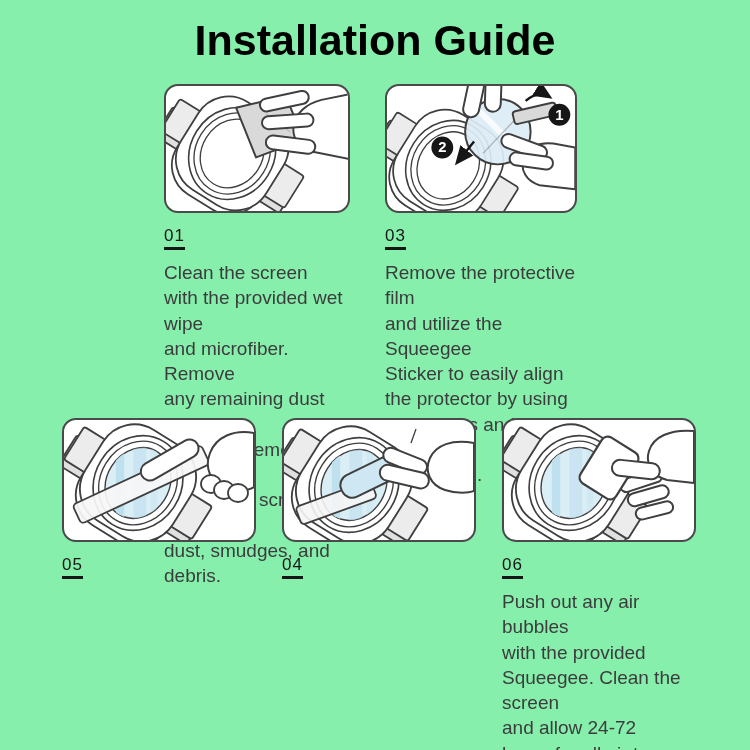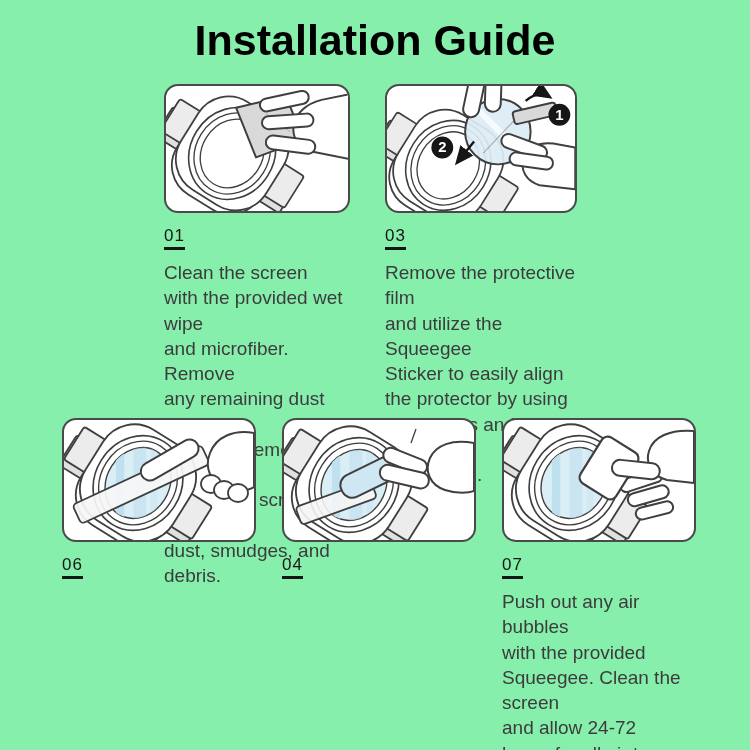--- a/index.html
+++ b/index.html
@@ -139,21 +139,21 @@
         <rect x="6" y="57" width="142" height="21" rx="4" transform="rotate(-25 77 67)" fill="#f6f6f6" fill-opacity="0.93" stroke="#3f3f3f" stroke-width="1.8"></rect>
         <g fill="#ffffff" stroke="#3f3f3f" stroke-width="2" stroke-linejoin="round">
           <path d="M190,16 C170,12 152,20 146,36 C140,51 147,66 161,71 C172,75 184,74 190,70 Z"></path>
           <ellipse cx="147" cy="67" rx="10" ry="9" stroke-width="1.8"></ellipse>
           <ellipse cx="160" cy="73" rx="10" ry="9" stroke-width="1.8"></ellipse>
           <ellipse cx="174" cy="76" rx="10" ry="9" stroke-width="1.8"></ellipse>
           <rect x="78" y="50" width="64" height="18" rx="9" transform="rotate(-30 78 59)"></rect>
         </g>
       </svg>
     </div>
-    <div><span class="step-num">06</span></div>
+    <div><span class="step-num">05</span></div>
   </section>
 
   <section class="step s4">
     <div class="figure">
       <svg viewBox="0 0 190 126" preserveAspectRatio="xMidYMid slice">
         <use href="#watch" class="blue" transform="translate(70,68) scale(0.92)"></use>
         <rect x="12" y="76" width="80" height="19" rx="4" transform="rotate(-20 52 85)" fill="#f5f5f5" fill-opacity="0.9" stroke="#3f3f3f" stroke-width="1.8"></rect>
         <rect x="58" y="58" width="64" height="24" rx="11" transform="rotate(-26 66 72)" fill="#cfe7f3" stroke="#3f3f3f" stroke-width="2"></rect>
         <g fill="#ffffff" stroke="#3f3f3f" stroke-width="2" stroke-linejoin="round">
           <path d="M190,26 C168,22 152,28 146,41 C140,54 146,68 161,73 C173,77 185,76 190,74 Z"></path>
@@ -173,21 +173,21 @@
         <g fill="#ffffff" stroke="#3f3f3f" stroke-width="2" stroke-linejoin="round">
           <rect x="116" y="64" width="44" height="13" rx="6.5" transform="rotate(-18 116 70)"></rect>
           <rect x="124" y="78" width="42" height="13" rx="6.5" transform="rotate(-16 124 84)"></rect>
           <rect x="132" y="92" width="38" height="12" rx="6" transform="rotate(-14 132 98)"></rect>
           <path d="M190,14 C166,12 149,20 145,34 C141,47 148,59 163,63 L190,66 Z"></path>
         </g>
         <rect x="84" y="24" width="42" height="54" rx="7" transform="rotate(32 105 51)" fill="#ffffff" stroke="#3f3f3f" stroke-width="2.2"></rect>
         <rect x="108" y="42" width="48" height="16" rx="8" fill="#ffffff" stroke="#3f3f3f" stroke-width="2" transform="rotate(6 108 50)"></rect>
       </svg>
     </div>
-    <div><span class="step-num">07</span></div>
+    <div><span class="step-num">06</span></div>
     <p class="step-desc">Push out any air bubbles
 with the provided
 Squeegee. Clean the screen
 and allow 24-72
 hours for all air to disperse
 naturally.</p>
   </section>
 
 </div>
 

